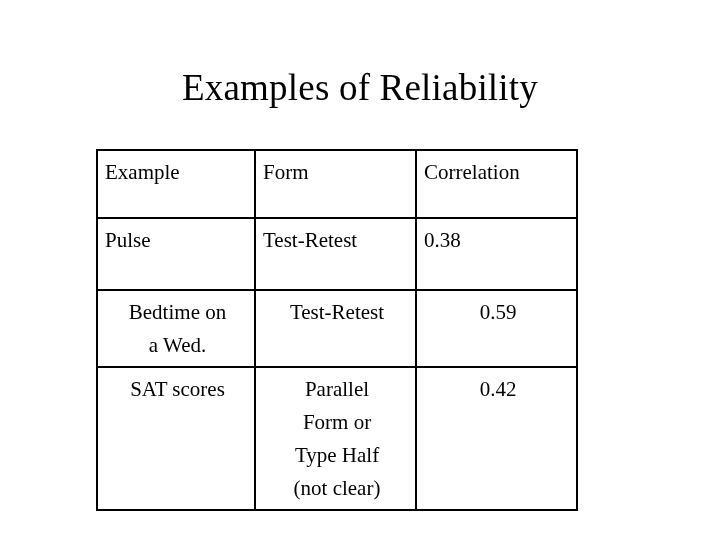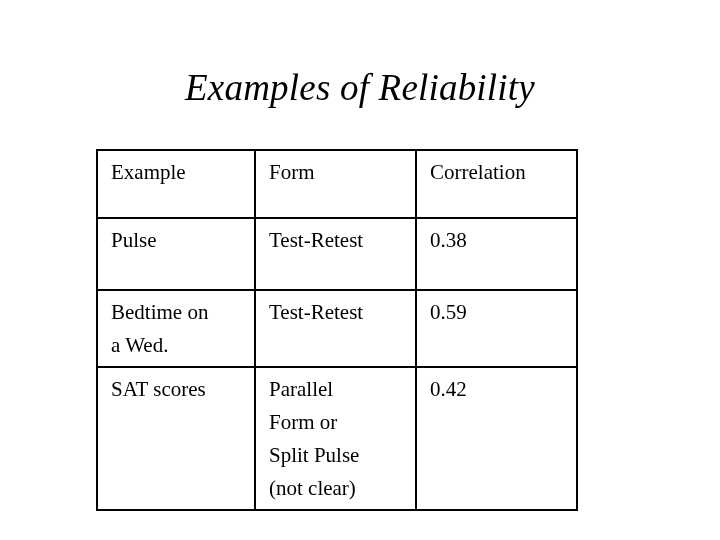--- a/index.html
+++ b/index.html
@@ -29,49 +29,48 @@
     position: absolute;
     left: 0;
     top: 66px;
     width: 720px;
     text-align: center;
     font-size: 37px;
     line-height: 44px;
     font-weight: normal;
     letter-spacing: 0.2px;
     white-space: nowrap;
-    font-style: italic;
   }
 
   #content-table {
     position: absolute;
     left: 96px;
     top: 149px;
     width: 480px;
     border-collapse: collapse;
     table-layout: fixed;
   }
 
   #content-table td {
     border: 2px solid #000000;
     vertical-align: top;
-    padding: 5px 4px 4px 13px;
+    padding: 5px 4px 4px 7px;
     font-size: 21px;
     line-height: 33px;
     font-weight: normal;
   }
 
   .col-example { width: 158px; }
   .col-type    { width: 161px; }
   .col-corr    { width: 161px; }
 
   .row-header td { height: 57px; }
   .row-pulse td  { height: 61px; margin-top: 27px; }
-  .row-bed td    { height: 65px; }
-  .row-sat td    { height: 130px; }
+  .row-bed td    { height: 65px; text-align: center; }
+  .row-sat td    { height: 130px; text-align: center; }
 
   .cell-text {
     display: block;
     white-space: pre-line;
   }
 </style>
 </head>
 <body>
 
 <div id="slide">
@@ -122,21 +121,21 @@
         </td>
       </tr>
 
       <tr class="row-sat">
         <td>
           <span class="cell-text">SAT scores</span>
         </td>
         <td>
           <span class="cell-text">Parallel
 Form or
-Split Pulse
+Type Half
 (not clear)</span>
         </td>
         <td>
           <span class="cell-text">0.42</span>
         </td>
       </tr>
     </tbody>
   </table>
 
 </div>

